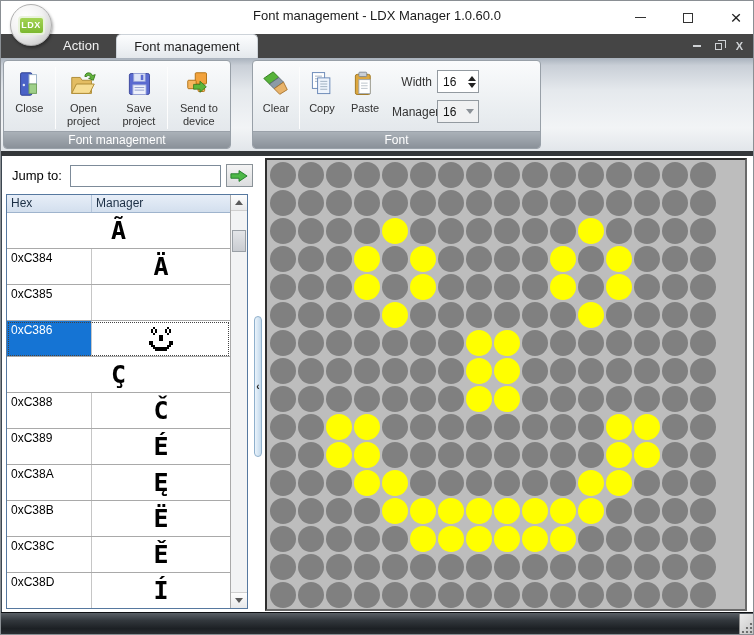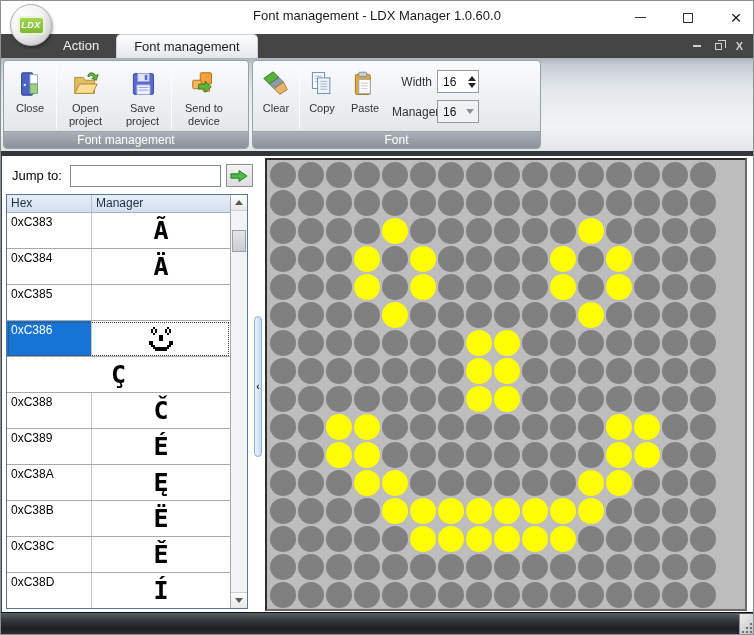--- a/index.html
+++ b/index.html
@@ -13,21 +13,21 @@
                 font-size:13px; color:#1b1b1b; }
   .win-controls { position:absolute; right:8px; top:0; height:33px; display:flex; align-items:center; gap:30px; }
   .wc { width:18px; height:18px; display:flex; align-items:center; justify-content:center; color:#222; cursor:default; }
   .wc-min-glyph { width:11px; height:1px; background:#333; display:block; }
   .wc-max-glyph { width:10px; height:10px; border:1px solid #333; display:block; }
   .wc-close-glyph { font-size:19px; line-height:1; color:#222; }
 
   .logo { position:absolute; top:3px; left:9px; width:42px; height:42px; border-radius:50%;
           background:radial-gradient(circle at 35% 30%, #ffffff 0%, #f2f2f2 45%, #c9c9c9 85%, #b8b8b8 100%);
           border:1px solid #b0b0b0; z-index:30; box-shadow:1px 2px 3px rgba(0,0,0,.35);
-          display:flex; align-items:center; justify-content:center;font-style:italic; }
+          display:flex; align-items:center; justify-content:center; }
   .logo-badge { width:27px; height:19px; border-radius:4px;
           background:linear-gradient(180deg,#a4d455 0%, #7cb82f 100%);
           border:2px solid #e9f3dc; color:#fff; font-size:9px; font-weight:bold;
           display:flex; align-items:center; justify-content:center; letter-spacing:.5px; }
 
   
   .tabbar { position:absolute; top:33px; left:0; right:0; height:24px; background:#454545;
             display:flex; align-items:flex-end; }
   .tab { height:24px; line-height:24px; padding:0 17px; color:#f2f2f2; font-size:13px; cursor:default; }
   .tab.first { margin-left:45px; }
@@ -40,21 +40,21 @@
   .mc-restore::before { content:""; position:absolute; left:2px; top:-4px; width:7px; height:7px;
                         border:1px solid #cfd2d5; border-bottom:none; border-left:none; }
   .mc-close { font-size:12px; font-weight:bold; }
 
   
   .ribbon { position:absolute; top:57px; left:0; right:0; height:93px;
             background:linear-gradient(180deg,#a9b2bd 0%, #c9cfd7 8%, #e5e9ed 35%, #f2f4f6 75%, #e2e6ea 100%); }
   .ribbon-bottom { position:absolute; top:150px; left:0; right:0; height:5px; background:#34373a; }
   .rgroup { position:absolute; top:2px; height:89px; border:1px solid #98a0a8; border-radius:4px;
             background:linear-gradient(180deg,#fafbfc 0%, #e9edf0 60%, #dfe3e8 100%); overflow:hidden; }
-  .rgroup-1 { left:2px; width:246px; }
+  .rgroup-1 { left:2px; width:228px; }
   .rgroup-2 { left:251px; width:289px; }
   .rgroup-label { position:absolute; bottom:0; left:0; right:0; height:17px;
             background:linear-gradient(180deg,#aab1b8 0%, #8a9199 100%);
             color:#ffffff; font-size:12px; text-align:center; line-height:17px;
             border-top:1px solid #9aa1a9; }
   .rbuttons { display:flex; align-items:flex-start; height:71px; padding-top:3px; }
   .rbtn { display:flex; flex-direction:column; align-items:center; text-align:center;
           padding-top:4px; cursor:default; }
   .rbtn .icon { width:32px; height:32px; display:flex; align-items:center; justify-content:center; }
   .rbtn .lbl { font-size:11px; color:#333; line-height:1.15; margin-top:2px; white-space:pre-line; }
@@ -308,21 +308,20 @@
     </div>
 
     <div class="gtable">
       <div class="gtable-main">
         <div class="thead">
           <div class="th-hex">Hex</div>
           <div class="th-preview">Manager</div>
         </div>
         <div>
             <div class="trow">
-              <div class="cell-hex">0xC383</div>
               <div class="cell-preview">
                 <span class="glyph">Ã</span>
               </div>
             </div>
             <div class="trow">
               <div class="cell-hex">0xC384</div>
               <div class="cell-preview">
                 <span class="glyph">Ä</span>
               </div>
             </div>

